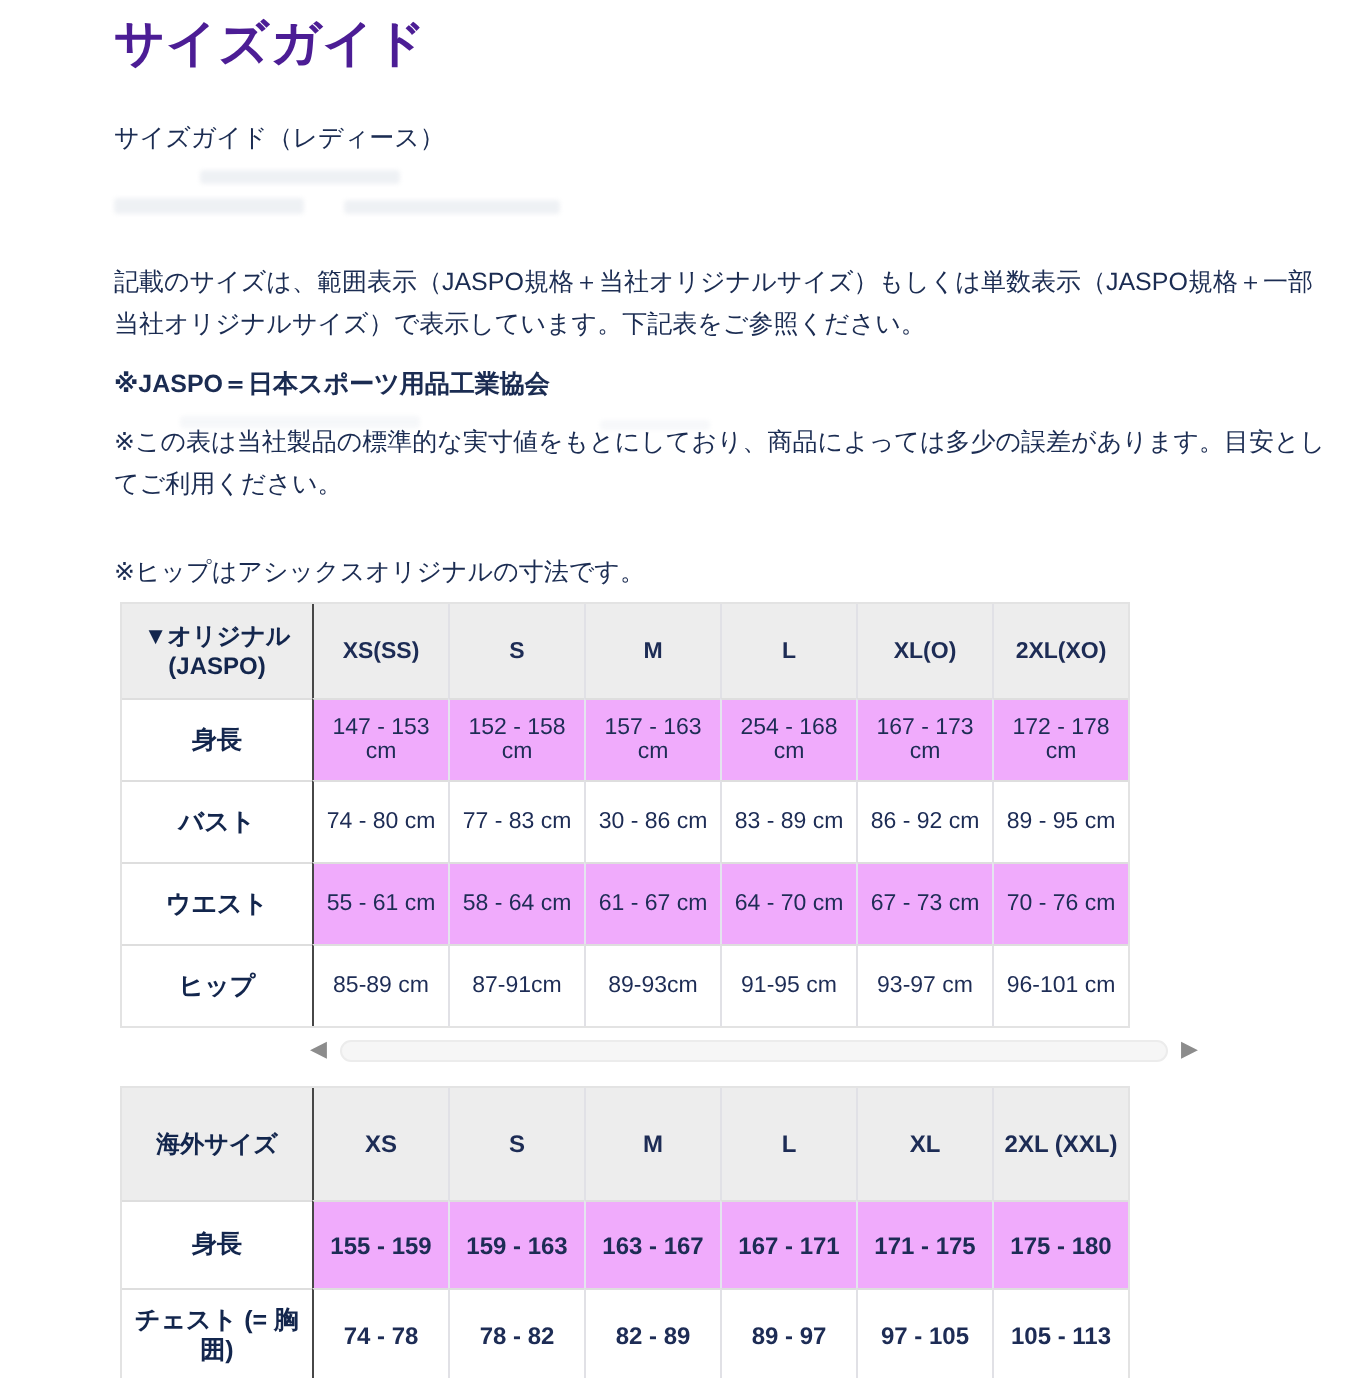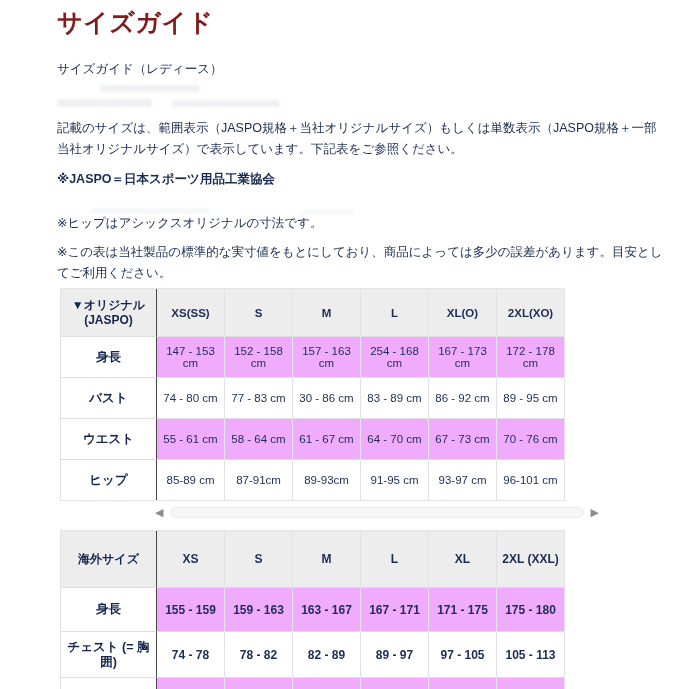--- a/index.html
+++ b/index.html
@@ -2,23 +2,23 @@
 <html lang="ja"><head>
 <meta charset="utf-8">
 <style>
   html,body{margin:0;padding:0;}
   body{
     width:683px;height:689px;overflow:hidden;position:relative;
     background:#ffffff;color:#15274b;
     font-family:"Liberation Sans","DejaVu Sans",sans-serif;
   }
   .content{padding:8px 20px 0 57px;}
-  h1.page-title{margin:0;font-size:25px;line-height:28px;font-weight:700;color:#7f1d1d;letter-spacing:.5px;}
+  h1.page-title{margin:0;font-size:25px;line-height:28px;font-weight:700;color:#4c1d95;letter-spacing:.5px;}
   .subtitle{margin-top:25px;font-size:12.5px;line-height:16px;color:#1b2c52;}
-  .intro{margin:41px 0 0;font-size:12.5px;line-height:21px;width:606px;color:#1b2c52;}
+  .intro{margin:54px 0 0;font-size:12.5px;line-height:21px;width:606px;color:#1b2c52;}
   .note{font-size:12.5px;line-height:21px;color:#1b2c52;width:616px;}
   .note-jaspo{margin:9px 0 0;font-weight:700;}
   .note-hip{margin:23px 0 0;}
   .note-tolerance{margin:8px 0 0;}
 
   
   .ghost{position:absolute;background:#8fa0b8;opacity:.14;border-radius:2px;filter:blur(1px);}
   .g1{left:100px;top:85px;width:100px;height:7px;}
   .g2{left:57px;top:99px;width:95px;height:8px;}
   .g3{left:172px;top:100px;width:108px;height:7px;}
@@ -62,22 +62,22 @@
 <div class="ghost g4"></div>
 <div class="ghost g5"></div>
 
 <div class="content">
 
   <h1 class="page-title">サイズガイド</h1>
   <div class="subtitle">サイズガイド（レディース）</div>
 
   <p class="intro">記載のサイズは、範囲表示（JASPO規格＋当社オリジナルサイズ）もしくは単数表示（JASPO規格＋一部当社オリジナルサイズ）で表示しています。下記表をご参照ください。</p>
   <p class="note note-jaspo">※JASPO＝日本スポーツ用品工業協会</p>
+  <p class="note note-tolerance">※この表は当社製品の標準的な実寸値をもとにしており、商品によっては多少の誤差があります。目安としてご利用ください。</p>
   <p class="note note-hip">※ヒップはアシックスオリジナルの寸法です。</p>
-  <p class="note note-tolerance">※この表は当社製品の標準的な実寸値をもとにしており、商品によっては多少の誤差があります。目安としてご利用ください。</p>
 
   <div class="size-table t1">
     <div class="tr th-row">
       <div class="label-cell th-first">
         <span>▼オリジナル</span>
         <span>(JASPO)</span>
       </div>
       <div class="cell first">XS(SS)</div>
       <div class="cell">S</div>
       <div class="cell">M</div>

